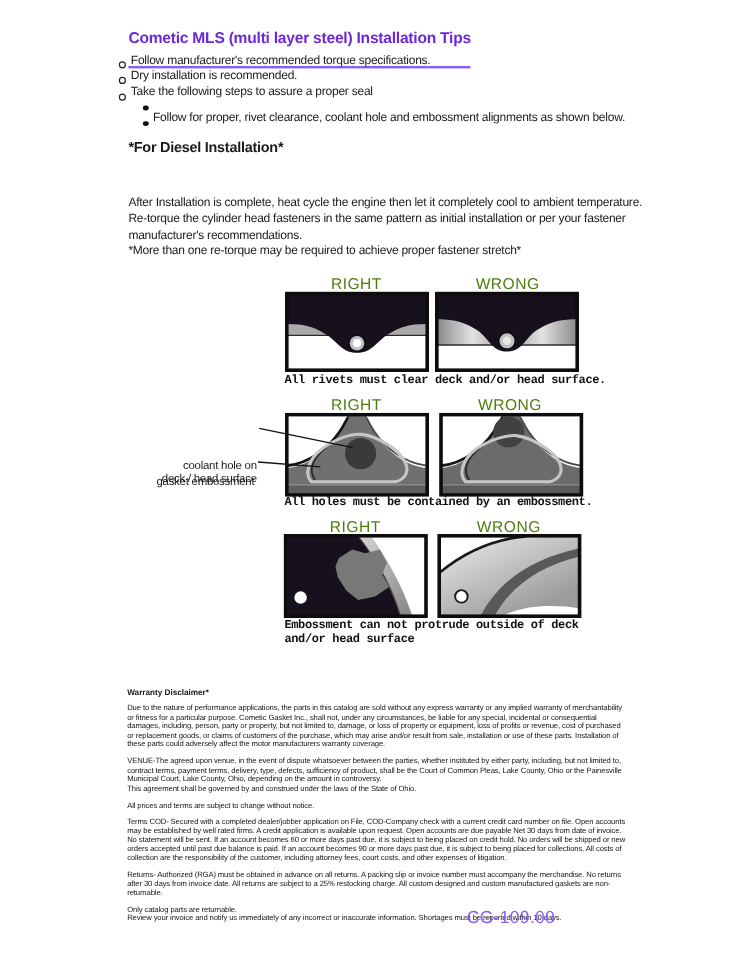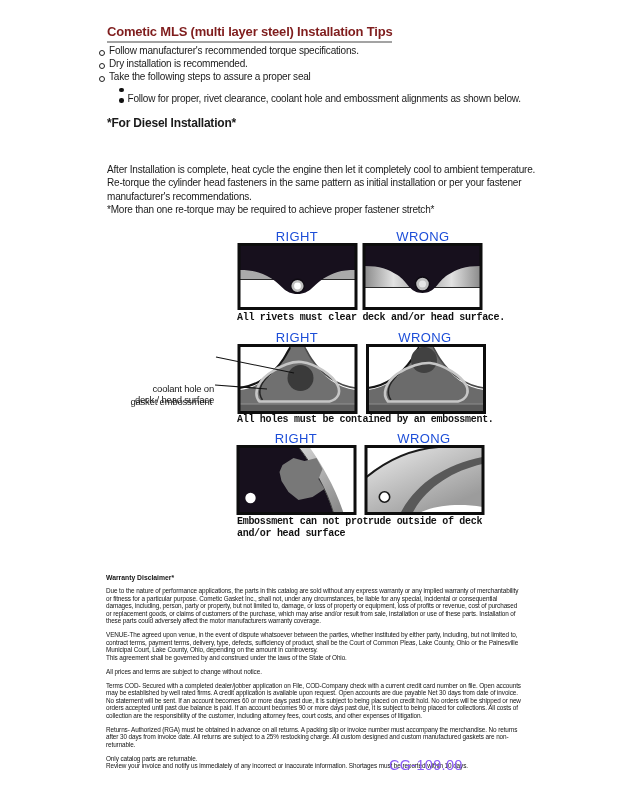--- a/index.html
+++ b/index.html
@@ -4,36 +4,36 @@
 <style>
   html,body{margin:0;padding:0;background:#ffffff;}
   .page{
     position:relative;width:618px;height:800px;background:#ffffff;overflow:hidden;
     font-family:"Liberation Sans", sans-serif;color:#1a1a1a;
   }
   .abs{position:absolute;}
   
   .doc-title{
     left:107px;top:24px;font-size:13px;font-weight:700;letter-spacing:-0.2px;
-    border-bottom:2px solid #a3a3a3;padding-bottom:2px;white-space:nowrap;color:#7f1d1d;
+    border-bottom:2px solid #8b5cf6;padding-bottom:16px;white-space:nowrap;color:#6d28d9;
   }
   
   .bullets{left:99px;top:44px;font-size:10px;letter-spacing:-0.2px;}
-  .bullet{display:flex;align-items:center;line-height:13.2px;white-space:nowrap;}
+  .bullet{display:flex;align-items:flex-end;line-height:13.2px;white-space:nowrap;}
   .ring{flex:none;width:4px;height:4px;border:1.2px solid #222;border-radius:50%;margin:4px 4px 0 0;}
   .subwrap{margin-left:20px;}
   .dot{flex:none;width:4.5px;height:4.5px;background:#111;border-radius:50%;margin:4px 4px 0 0;}
   
   .sec-head{left:107px;top:116px;font-size:12px;font-weight:700;letter-spacing:-0.2px;}
   .body-p{font-size:10px;line-height:13.3px;letter-spacing:-0.2px;width:432px;}
   .p1{left:107px;top:132px;}
   .p2{left:107px;top:163px;}
   .note{left:107px;top:203px;white-space:nowrap;}
   
-  .rw-label{width:84px;text-align:center;font-size:13px;letter-spacing:0.4px;color:#1d4ed8;}
+  .rw-label{width:84px;text-align:center;font-size:13px;letter-spacing:0.4px;color:#4d7c0f;}
   .diag{line-height:0;}
   .diag svg{display:block;}
   .caption{font-size:10px;font-weight:700;letter-spacing:-0.3px;line-height:11.5px;color:#111;font-family:Liberation Mono, monospace;}
   .side-label{font-size:9.5px;line-height:10.8px;text-align:right;white-space:pre-line;letter-spacing:-0.2px;}
   .leader{left:0;top:0;pointer-events:none;}
   
   .legal{left:106px;top:574px;width:416px;color:#141414;}
   .legal-h{font-size:6.8px;font-weight:700;margin:0 0 6px 0;}
   .legal p{font-size:6.4px;line-height:7.5px;letter-spacing:-0.1px;margin:0 0 6.5px 0;white-space:pre-line;}
   

